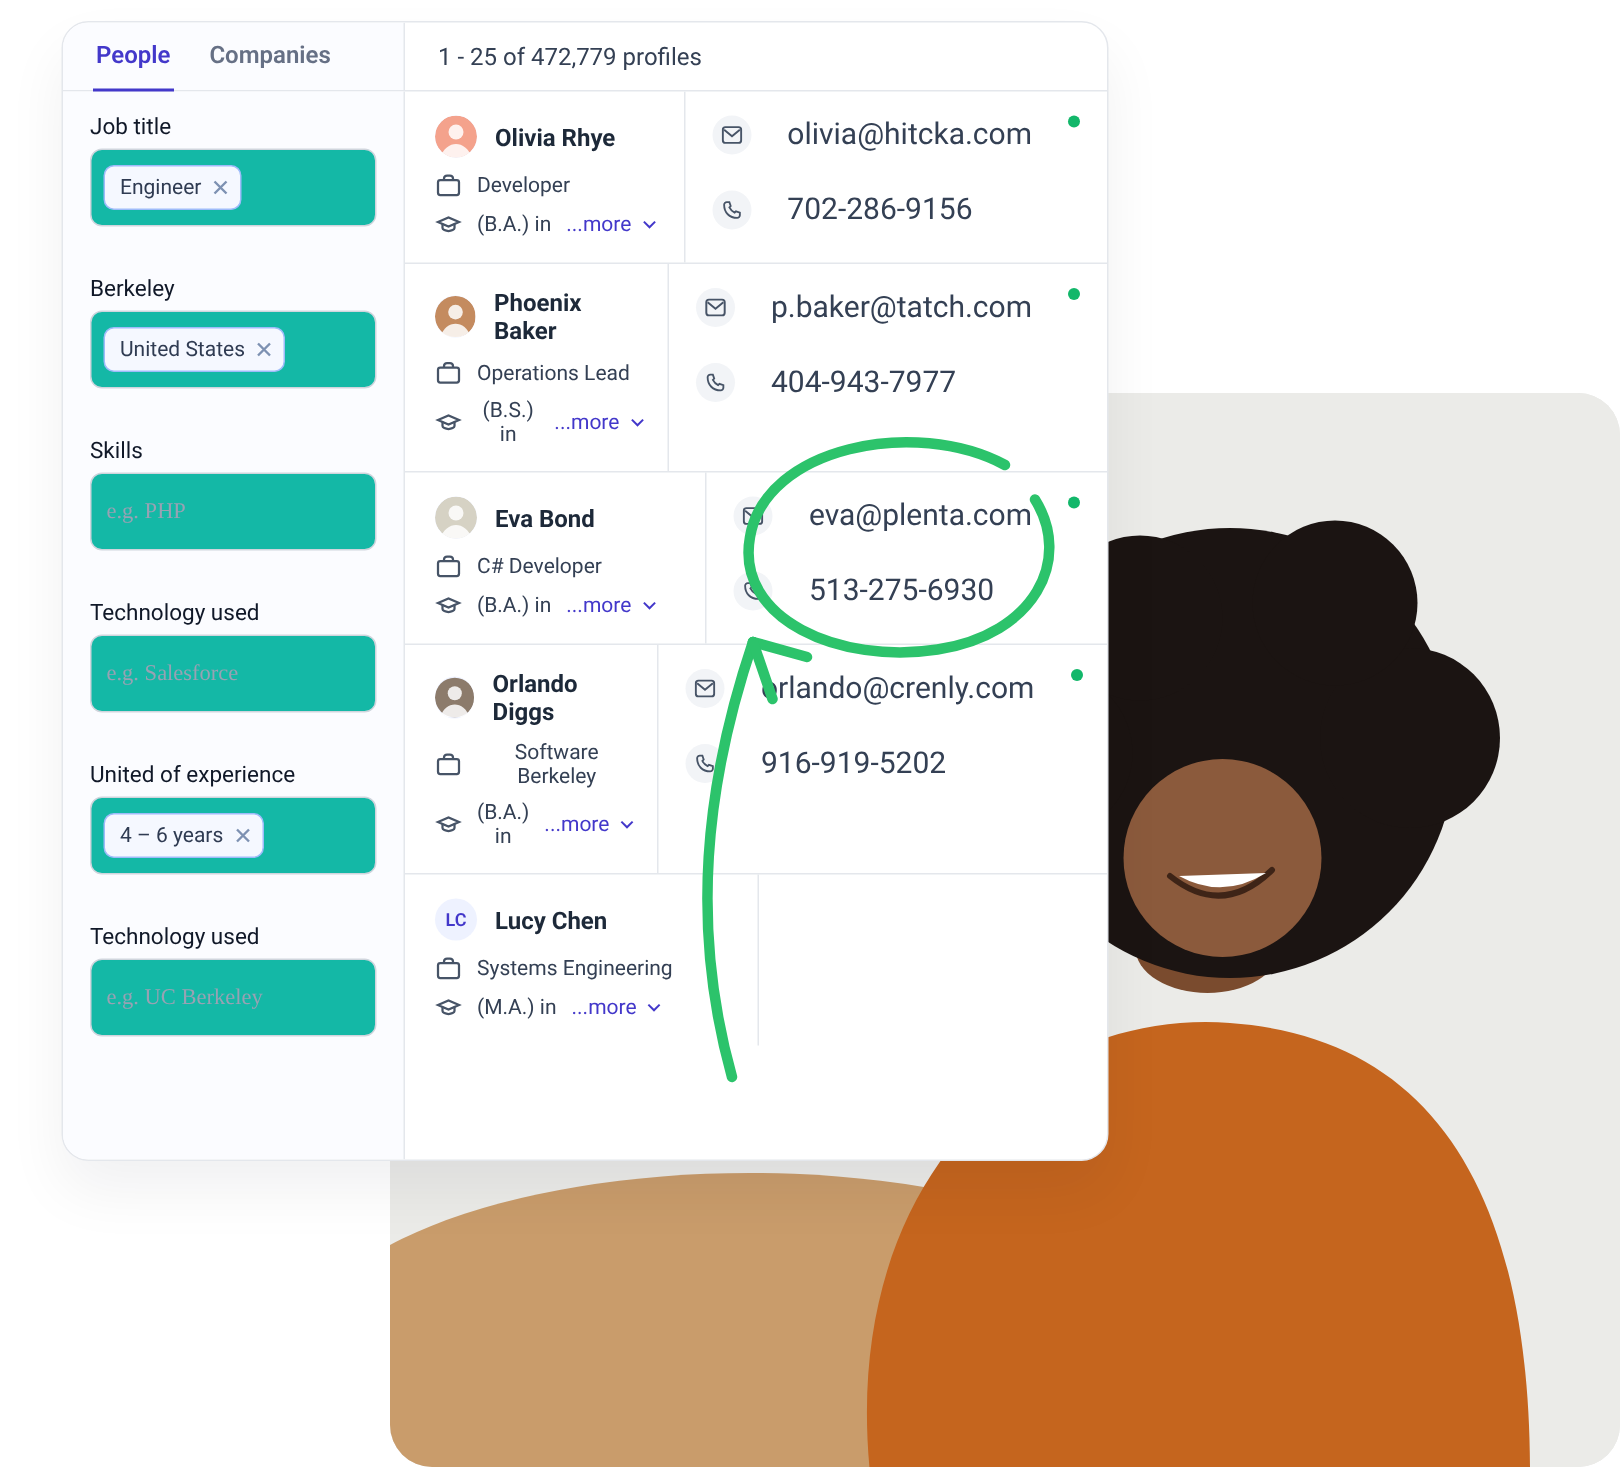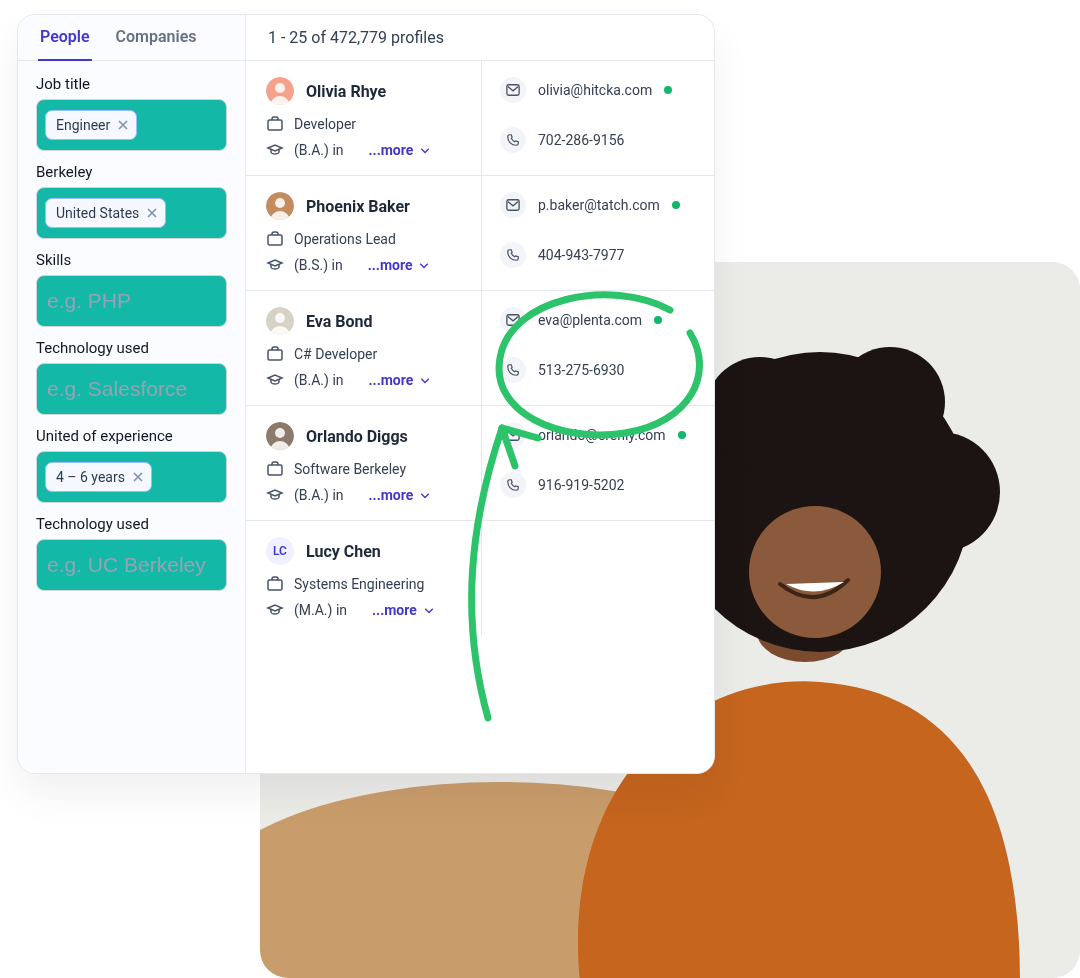--- a/index.html
+++ b/index.html
@@ -30,59 +30,59 @@
   
   .photo{
     position:absolute;left:260px;top:262px;width:820px;height:716px;
     border-radius:28px;overflow:hidden;
     background:#E7E7E5;
   }
   .photo-svg{position:absolute;inset:0;}
 
   
   .app{
-    position:absolute;left:17px;top:14px;width:696px;height:758px;
+    position:absolute;left:41px;top:14px;width:696px;height:758px;
     background:var(--bg);border:1px solid var(--line);
     border-radius:18px;overflow:hidden;
     box-shadow:0 20px 40px rgba(16,24,40,.06);
     display:flex;flex-direction:column;
   }
   .topbar{display:flex;align-items:stretch;border-bottom:1px solid var(--line);}
   .tabs{display:flex;gap:26px;padding:12px 22px 0 22px;width:228px;box-sizing:border-box;border-right:1px solid var(--line);background:var(--side);}
   .tab{font-size:16px;color:var(--muted);font-weight:600;padding-bottom:14px;position:relative;cursor:pointer;}
   .tab.active{color:var(--accent);}
   .tab.active::after{content:"";position:absolute;left:-2px;right:-2px;bottom:-1px;height:2px;background:var(--accent);}
   .count{flex:1;display:flex;align-items:center;padding:0 22px;font-size:16px;color:var(--ink2);}
 
   .body{flex:1;display:flex;min-height:0;}
-  .sidebar{width:228px;box-sizing:border-box;border-right:1px solid var(--line);padding:14px 18px 18px;background:var(--side);display:flex;flex-direction:column;gap:12px;}
+  .sidebar{width:228px;box-sizing:border-box;border-right:1px solid var(--line);padding:14px 18px 18px;background:var(--side);display:flex;flex-direction:column;gap:32px;}
   .field-label{font-size:15px;color:var(--ink);margin-bottom:6px;}
   .control{border:1px solid #D0D5DD;border-radius:8px;min-height:42px;background:#14b8a6;display:flex;align-items:center;gap:6px;padding:4px 8px;flex-wrap:wrap;}
-  .control input{border:none;outline:none;font-size:21px;color:var(--ink2);width:100%;background:transparent;}
+  .control input{border:none;outline:none;font-size:15px;color:var(--ink2);width:100%;background:transparent;font-family:Liberation Serif, serif;}
   .control input::placeholder{color:#98A2B3;}
   .chip{display:inline-flex;align-items:center;gap:8px;background:var(--chipBg);border:1px solid var(--chipBorder);color:var(--chipText);font-size:14px;border-radius:7px;padding:6px 8px 6px 10px;}
   .chip .x{width:10px;height:10px;display:inline-block;cursor:pointer;color:var(--chipClose);}
   .chip .x svg{display:block;}
 
   .list{flex:1;overflow:hidden;}
   .row{display:flex;border-bottom:1px solid var(--line);}
   .row:last-child{border-bottom:none;}
   .row .left{width:236px;box-sizing:border-box;padding:16px 14px 16px 20px;border-right:1px solid var(--line);}
   .row .right{flex:1;padding:16px 18px;}
   .person-head{display:flex;align-items:center;gap:12px;margin-bottom:10px;}
   .avatar{width:28px;height:28px;border-radius:50%;display:flex;align-items:center;justify-content:center;font-size:12px;font-weight:600;color:#4338CA;background:#EEF2FF;overflow:hidden;}
   .avatar svg{width:100%;height:100%;display:block;}
   .name{font-size:16px;font-weight:700;color:#1D2939;}
   .meta-line{display:flex;align-items:center;gap:10px;margin-top:8px;font-size:14px;color:var(--ink2);text-align:center;}
   .meta-ico{width:18px;height:18px;color:#475467;flex-shrink:0;}
   .more-wrap{display:inline-flex;align-items:center;gap:6px;}
-  .more{color:var(--link);font-weight:700;cursor:pointer;margin-left:15px;}
+  .more{color:var(--link);font-weight:400;cursor:pointer;}
   .chev{width:12px;height:12px;display:inline-block;color:var(--link);}
 
-  .contact{display:flex;align-items:center;gap:12px;font-size:14px;color:var(--ink2);}
+  .contact{display:flex;gap:24px;font-size:20px;color:var(--ink2);}
   .contact + .contact{margin-top:24px;}
   .pill-ico{width:26px;height:26px;border-radius:50%;background:var(--iconBg);display:flex;align-items:center;justify-content:center;color:#475467;flex-shrink:0;}
   .pill-ico svg{width:14px;height:14px;}
   .dot{width:8px;height:8px;border-radius:50%;background:var(--dot);flex-shrink:0;}
 
   
   .highlight{position:absolute;pointer-events:none;left:430px;top:288px;width:335px;height:460px;}
   .highlight svg{width:100%;height:100%;overflow:visible;}
 </style>
 </head>

